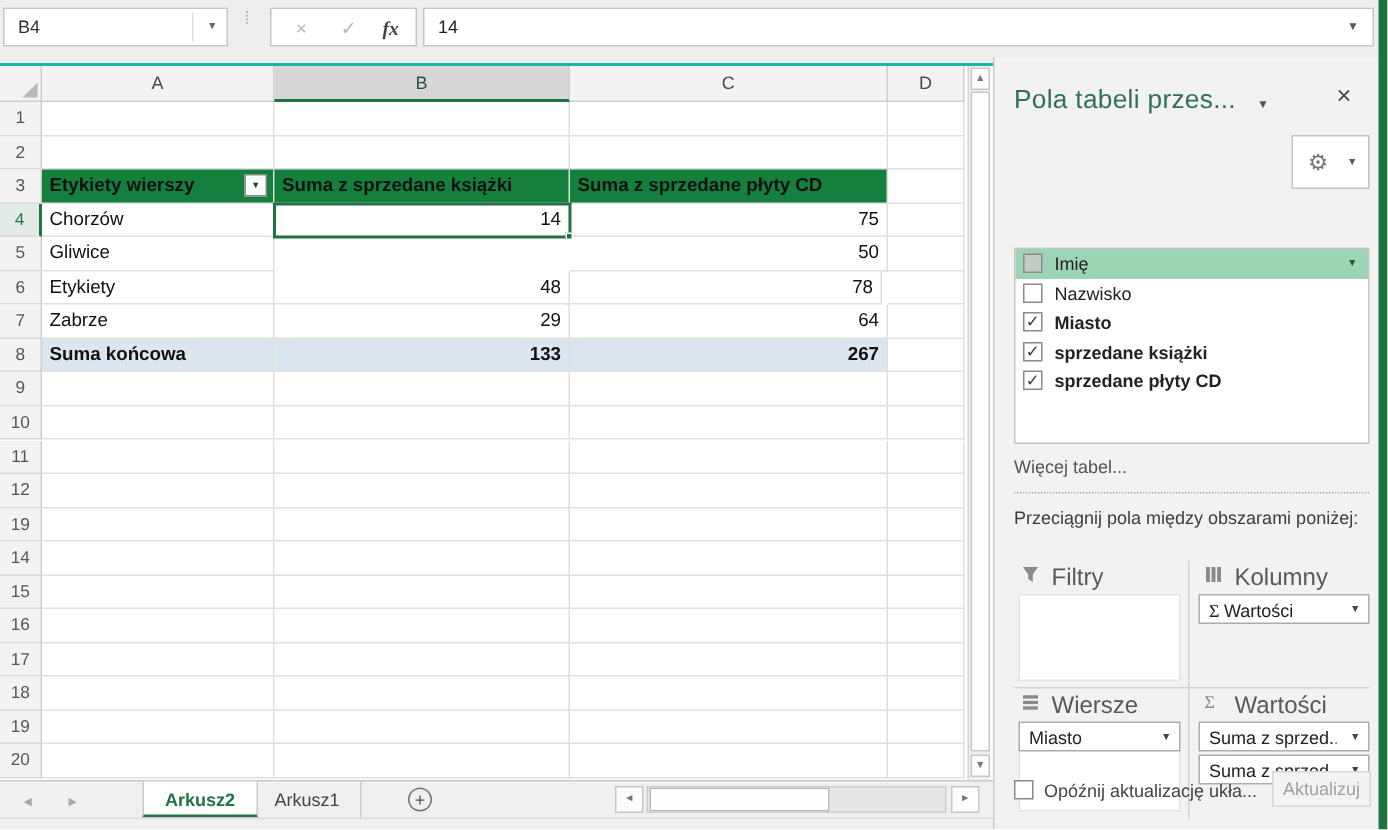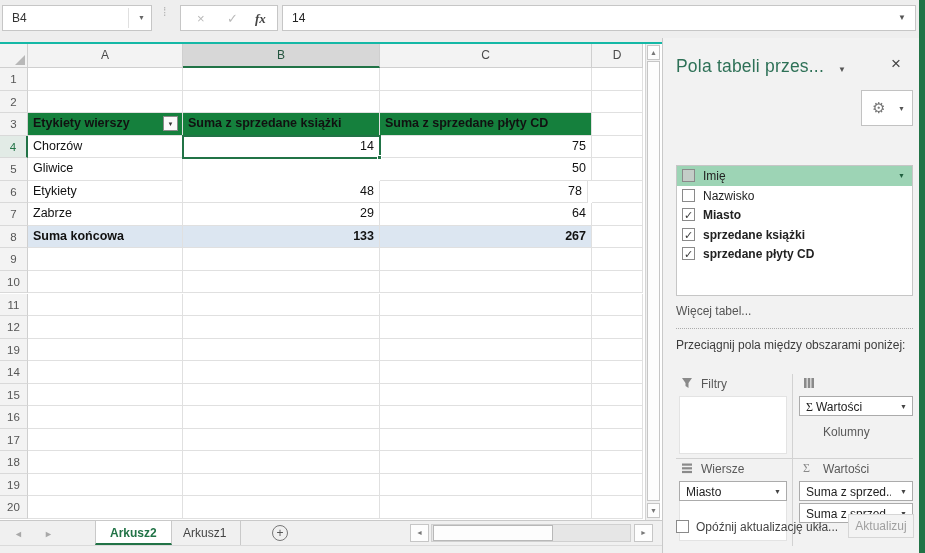--- a/index.html
+++ b/index.html
@@ -73,21 +73,21 @@
   .field { position:relative; height:19.5px; }
   .field.hl { background:#9dd4b5; }
   .field .cb { position:absolute; left:5px; top:3px; width:13px; height:13px; background:#fff; border:1px solid #8a8a8a; font-size:11px; line-height:12px; text-align:center; color:#3a3a3a; }
   .field.hl .cb { background:#c3cdc7; }
   .field .lbl { position:absolute; left:26px; top:3px; color:#222; }
   .field .lbl.b { font-weight:bold; }
   .field .fdd { position:absolute; right:7px; top:6px; font-size:7px; color:#1f5f3f; }
   #moretables { position:absolute; left:13px; top:266px; color:#555; }
   #dotsep { position:absolute; left:13px; top:290px; width:237px; border-top:1px dotted #ababab; }
   #draghint { position:absolute; left:13px; top:300px; width:240px; }
-  .area-label { position:absolute; font-size:12px; color:#595959; }
+  .area-label { position:absolute; font-size:16px; color:#595959; }
   .area-icon { position:absolute; color:#8a8a8a; font-size:11px; }
   .vdiv { position:absolute; left:129px; top:336px; width:1px; height:172px; background:#d2d2d2; }
   .hdiv { position:absolute; left:13px; top:420px; width:237px; height:1px; background:#d2d2d2; }
   .dropzone { position:absolute; background:#fff; border:1px solid #e3e3e3; }
   .chip { position:relative; width:100%; height:20px; background:#fff; border:1px solid #ababab; margin-bottom:2px; font-size:12px; color:#222; }
   .chip .ctext { position:absolute; left:6px; top:3px; white-space:nowrap; overflow:hidden; max-width:85px; }
   .chip .cdd { position:absolute; right:5px; top:6px; font-size:7px; color:#444; }
   .chip .sigma { font-family:"Liberation Serif", serif; }
   #deferrow { position:absolute; left:13px; top:480px; width:237px; }
   #defercb { position:absolute; left:0; top:2px; width:13px; height:13px; background:#fff; border:1px solid #8a8a8a; }
@@ -292,21 +292,21 @@
 
     <svg class="area-icon" style="left:18px; top:339px;" width="12" height="12" viewBox="0 0 12 12">
       <path d="M1 1 H11 L7.5 6 V11 L4.5 9 V6 Z" fill="#8a8a8a"></path>
     </svg>
     <div class="area-label" style="left:38px; top:339px;">Filtry</div>
     <svg class="area-icon" style="left:140px; top:339px;" width="12" height="12" viewBox="0 0 12 12">
       <rect x="1" y="1" width="2.6" height="10" fill="#8a8a8a"></rect>
         <rect x="4.7" y="1" width="2.6" height="10" fill="#8a8a8a"></rect>
         <rect x="8.4" y="1" width="2.6" height="10" fill="#8a8a8a"></rect>
     </svg>
-    <div class="area-label" style="left:160px; top:339px;margin-top:48px;">Kolumny</div>
+    <div class="area-label" style="left:160px; top:339px;">Kolumny</div>
     <svg class="area-icon" style="left:18px; top:424px;" width="12" height="12" viewBox="0 0 12 12">
       <rect x="1" y="1.5" width="10" height="2.2" fill="#8a8a8a"></rect>
         <rect x="1" y="5.2" width="10" height="2.2" fill="#8a8a8a"></rect>
         <rect x="1" y="8.9" width="10" height="2.2" fill="#8a8a8a"></rect>
     </svg>
     <div class="area-label" style="left:38px; top:424px;">Wiersze</div>
     <div class="area-icon" style="left:140px; top:423px; font-size:12px; font-family:'Liberation Serif',serif;">Σ</div>
     <div class="area-label" style="left:160px; top:424px;">Wartości</div>
 
     <div class="vdiv"></div>

